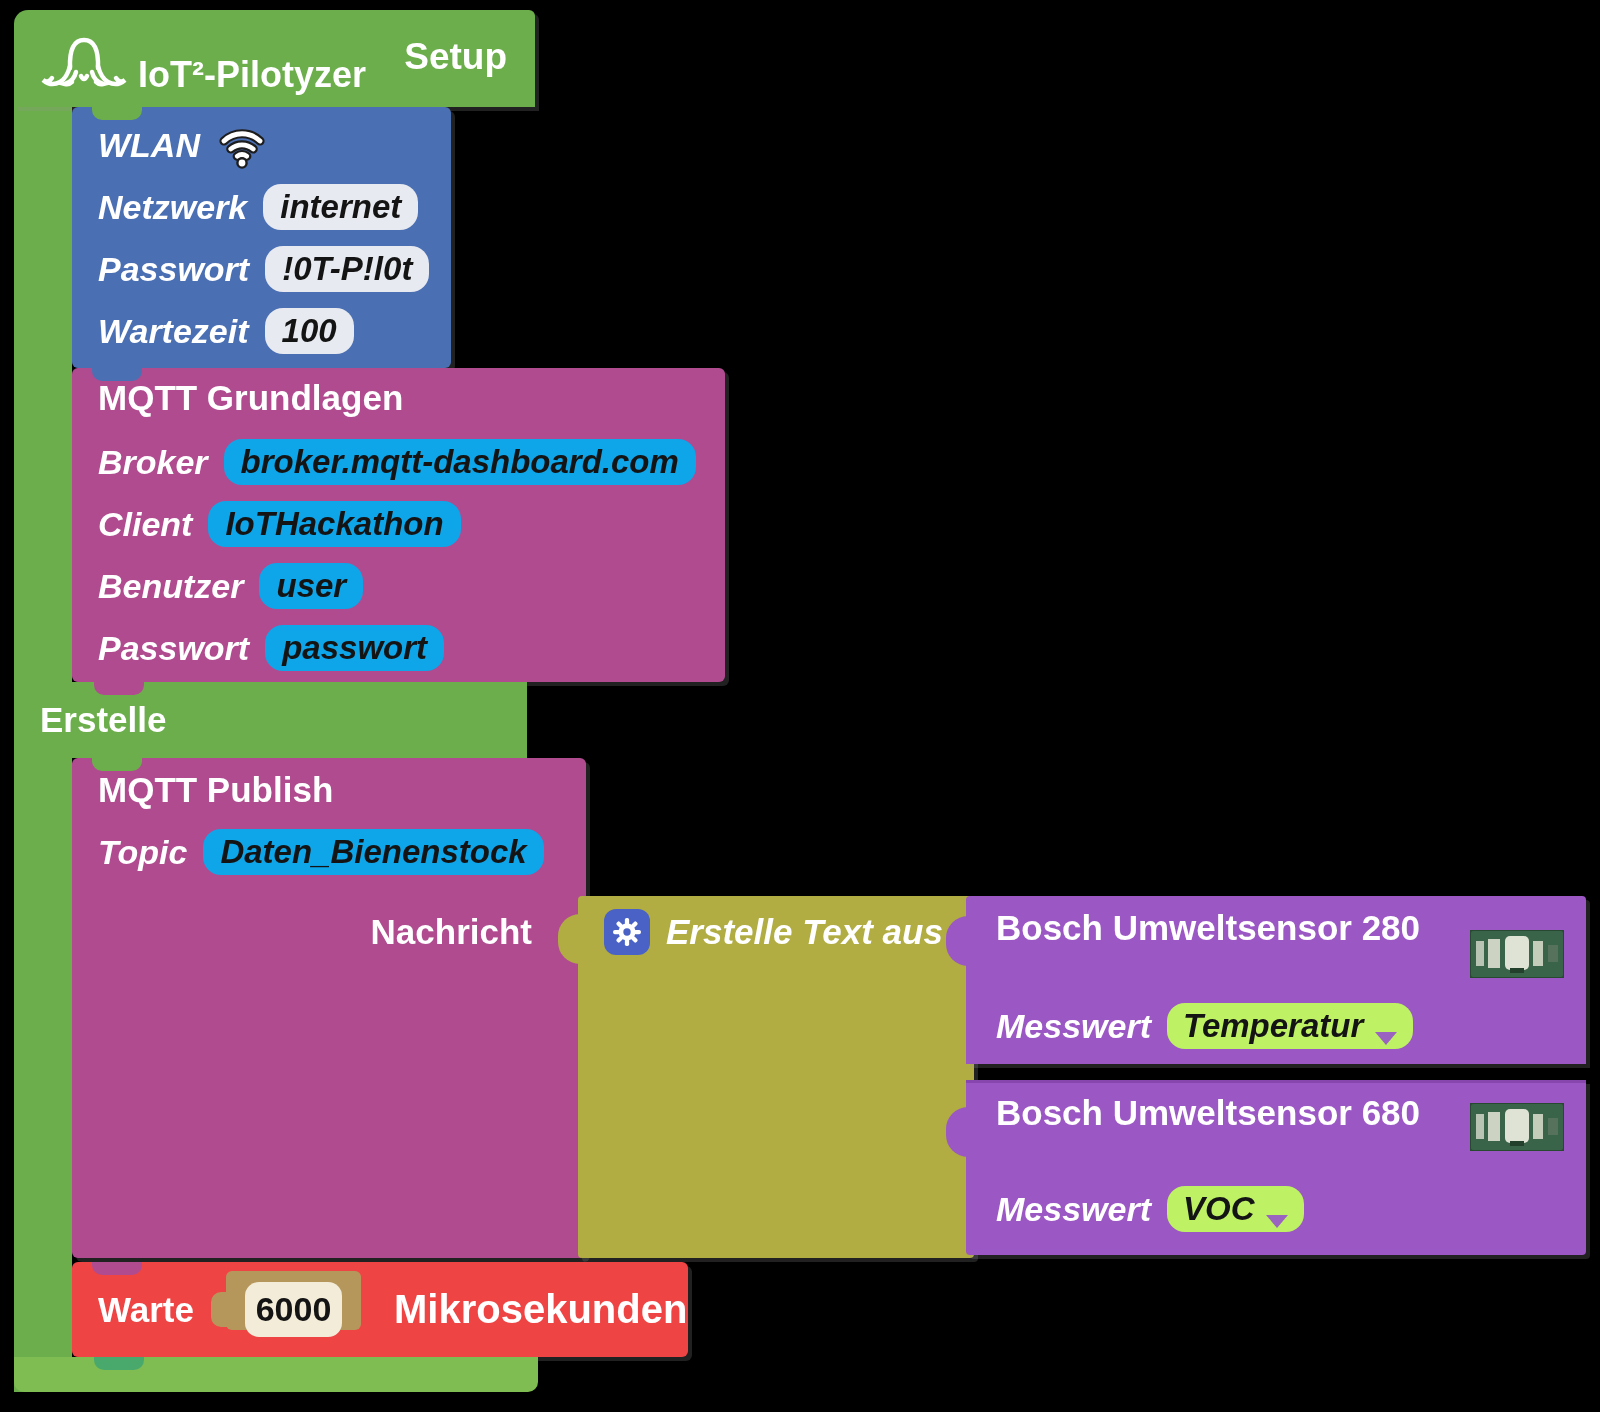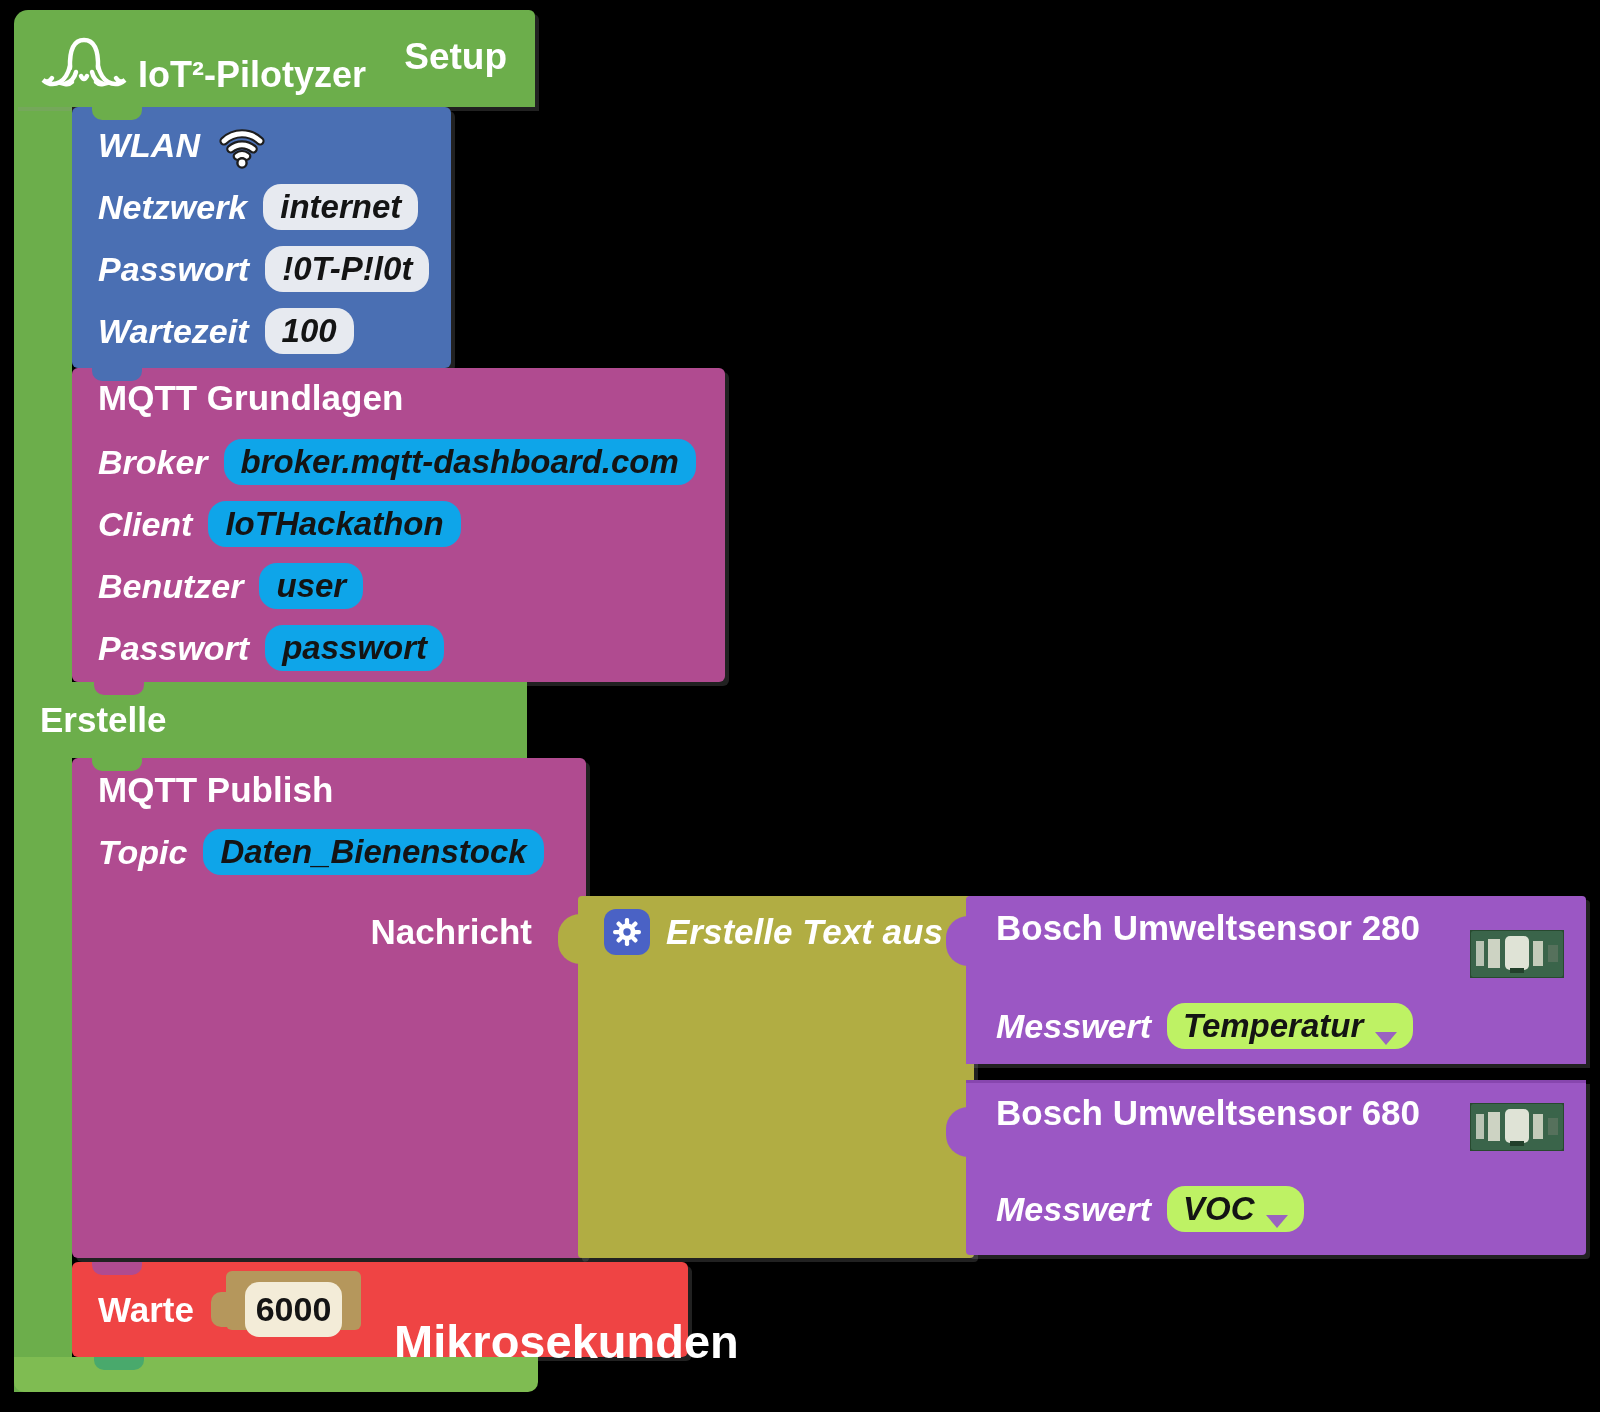--- a/index.html
+++ b/index.html
@@ -42,21 +42,21 @@
       font-size:33px;font-weight:600;border-radius:18px;padding:4px 16px;cursor:pointer;}
   .dd-arrow{width:0;height:0;border-left:11px solid transparent;border-right:11px solid transparent;border-top:13px solid #9a63c0;}
   
   .nachricht{position:absolute;right:54px;top:150px;height:48px;line-height:48px;font-size:35px;}
   
   .gear{width:46px;height:46px;border-radius:12px;background:#4A62C5;display:flex;align-items:center;justify-content:center;cursor:pointer;}
   
   .pcb{position:absolute;right:22px;}
   
   .warte .wlabel{position:absolute;left:26px;top:0;line-height:95px;font-size:35px;}
-  .warte .unit{position:absolute;left:322px;top:0;line-height:95px;font-size:47px;margin-top:32px;}
+  .warte .unit{position:absolute;left:322px;top:0;line-height:95px;font-size:40px;}
   .tan{position:absolute;left:154px;top:9px;width:135px;height:59px;background:#B5975C;border-radius:6px;}
   .tan .knob{position:absolute;left:-15px;top:21px;width:17px;height:35px;background:#B5975C;border-radius:10px 0 0 10px;}
   .tan .num{position:absolute;left:19px;top:11px;width:97px;height:55px;background:#F3ECD8;border-radius:14px;
             color:#141414;font-size:34px;display:flex;align-items:center;justify-content:center;}
 </style>
 </head>
 <body>
 
 <div class="ws">
 

